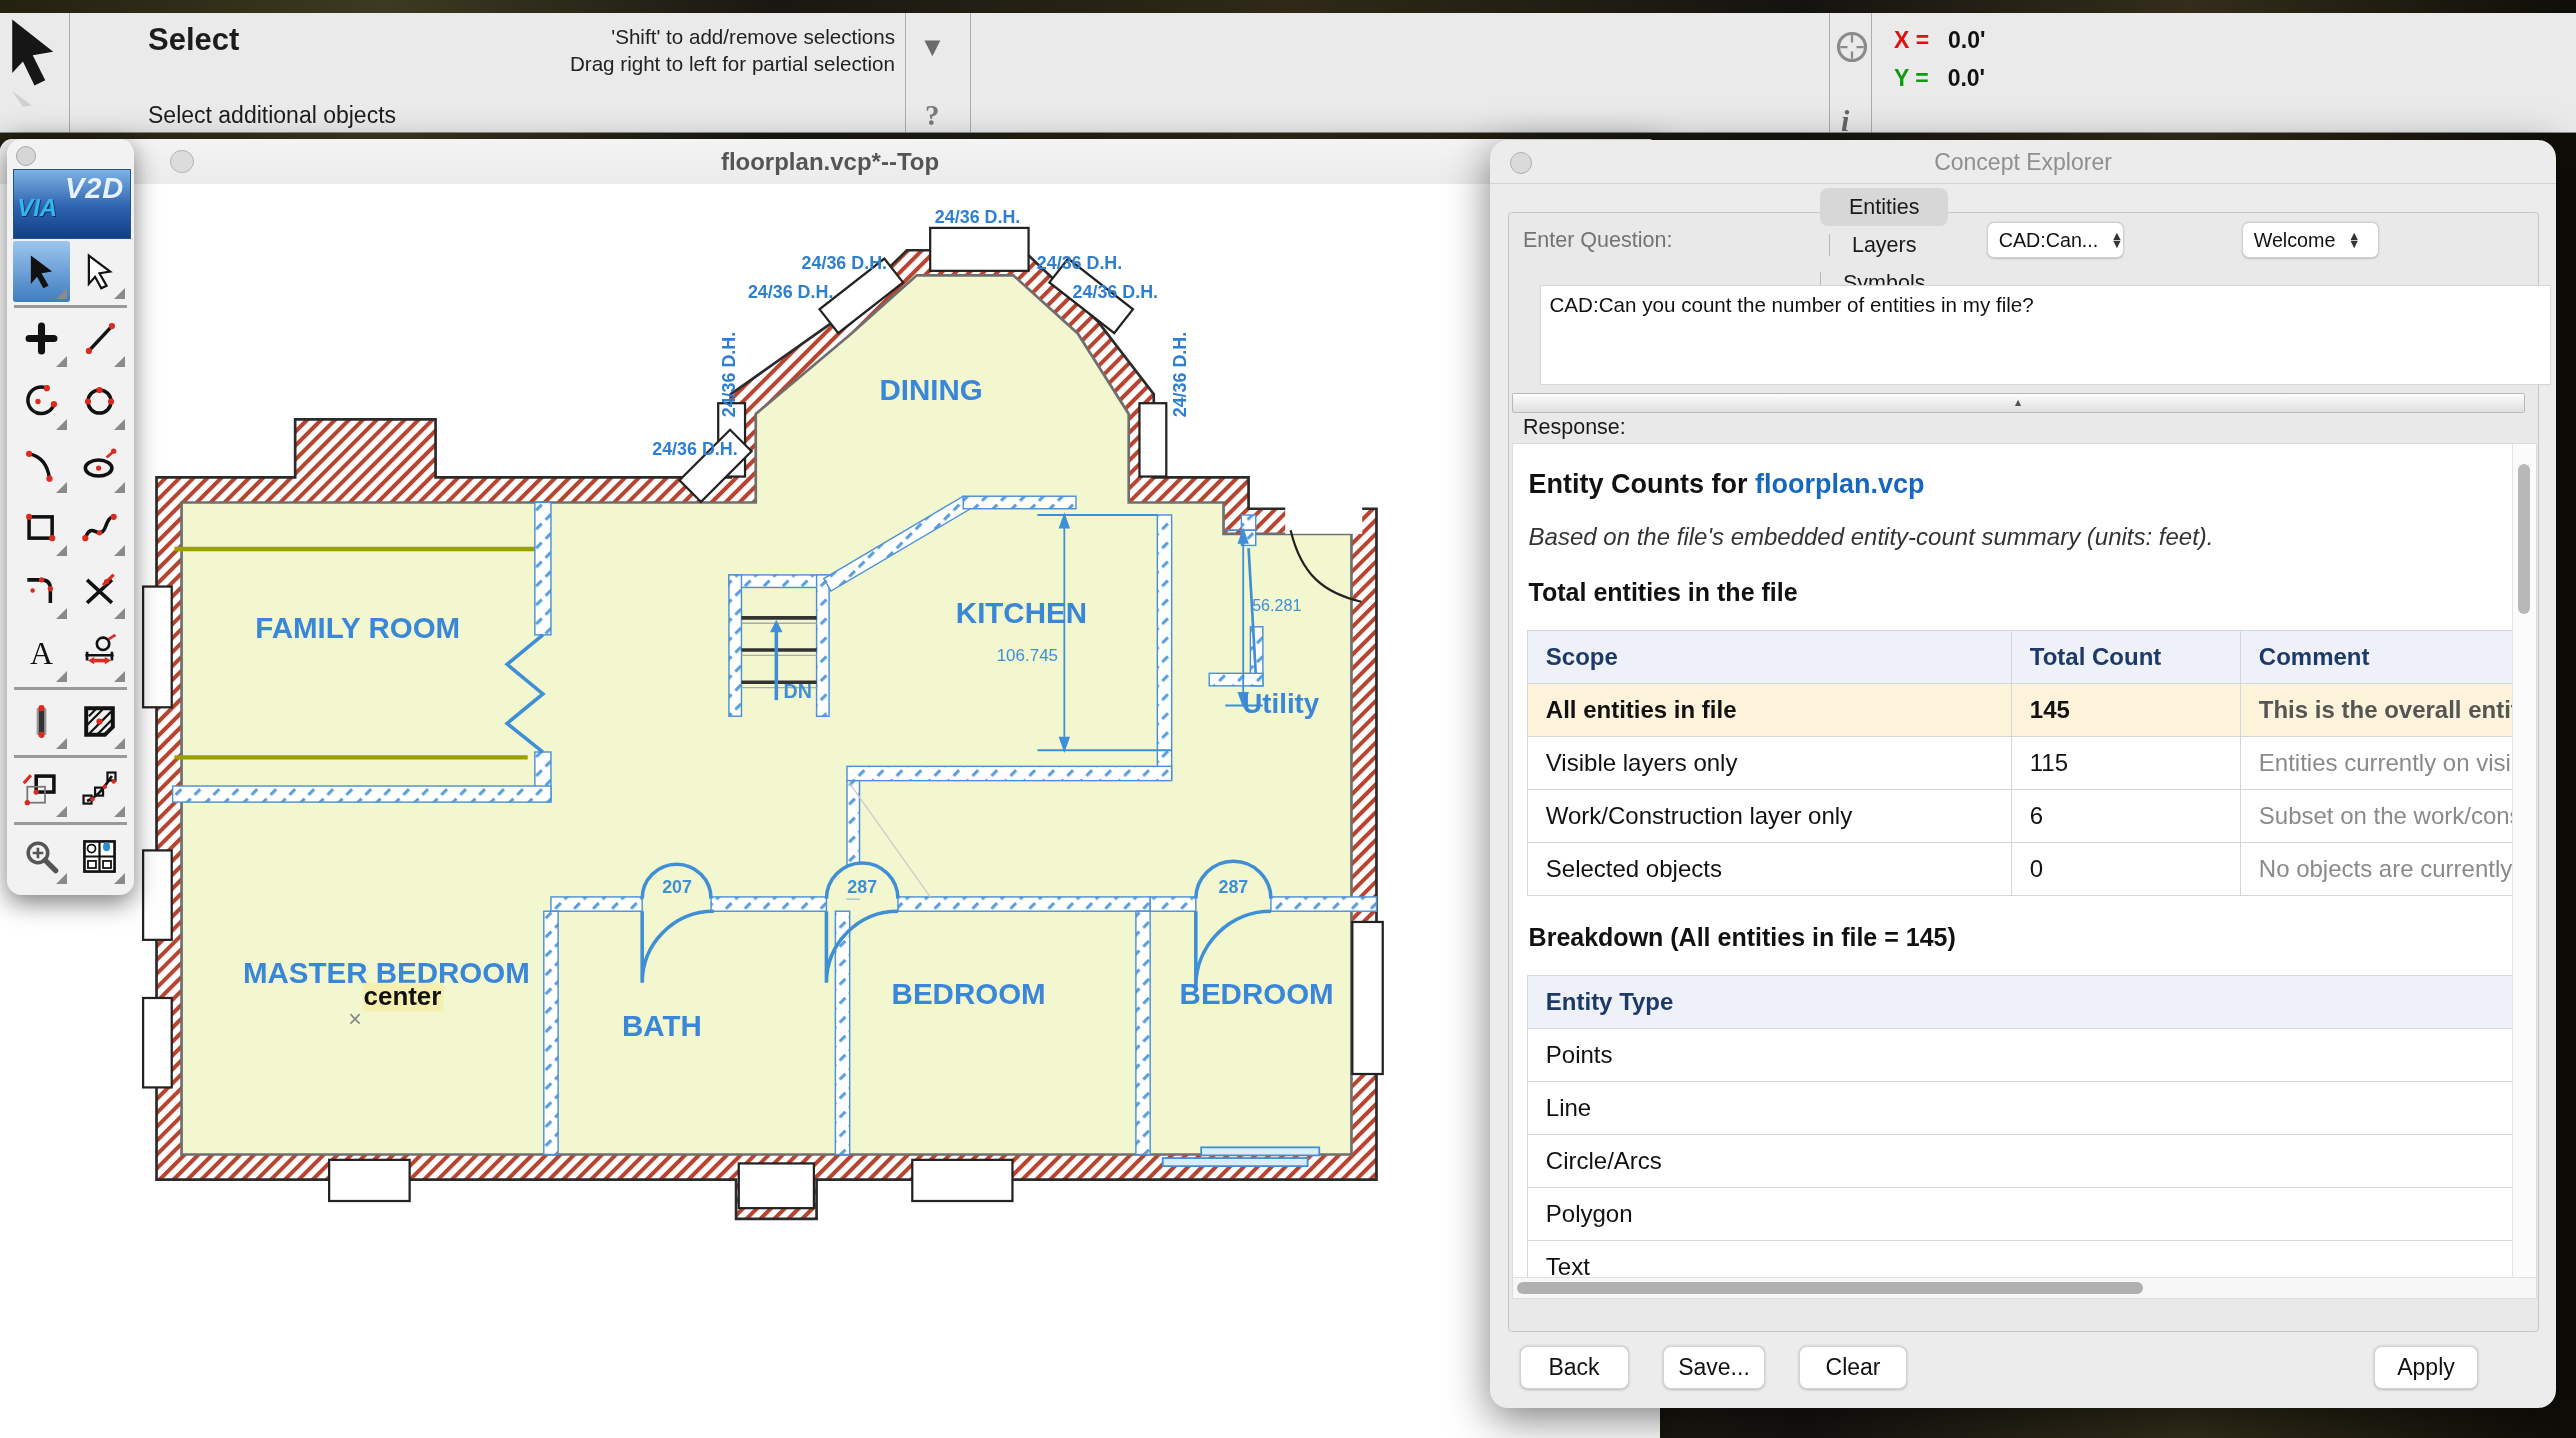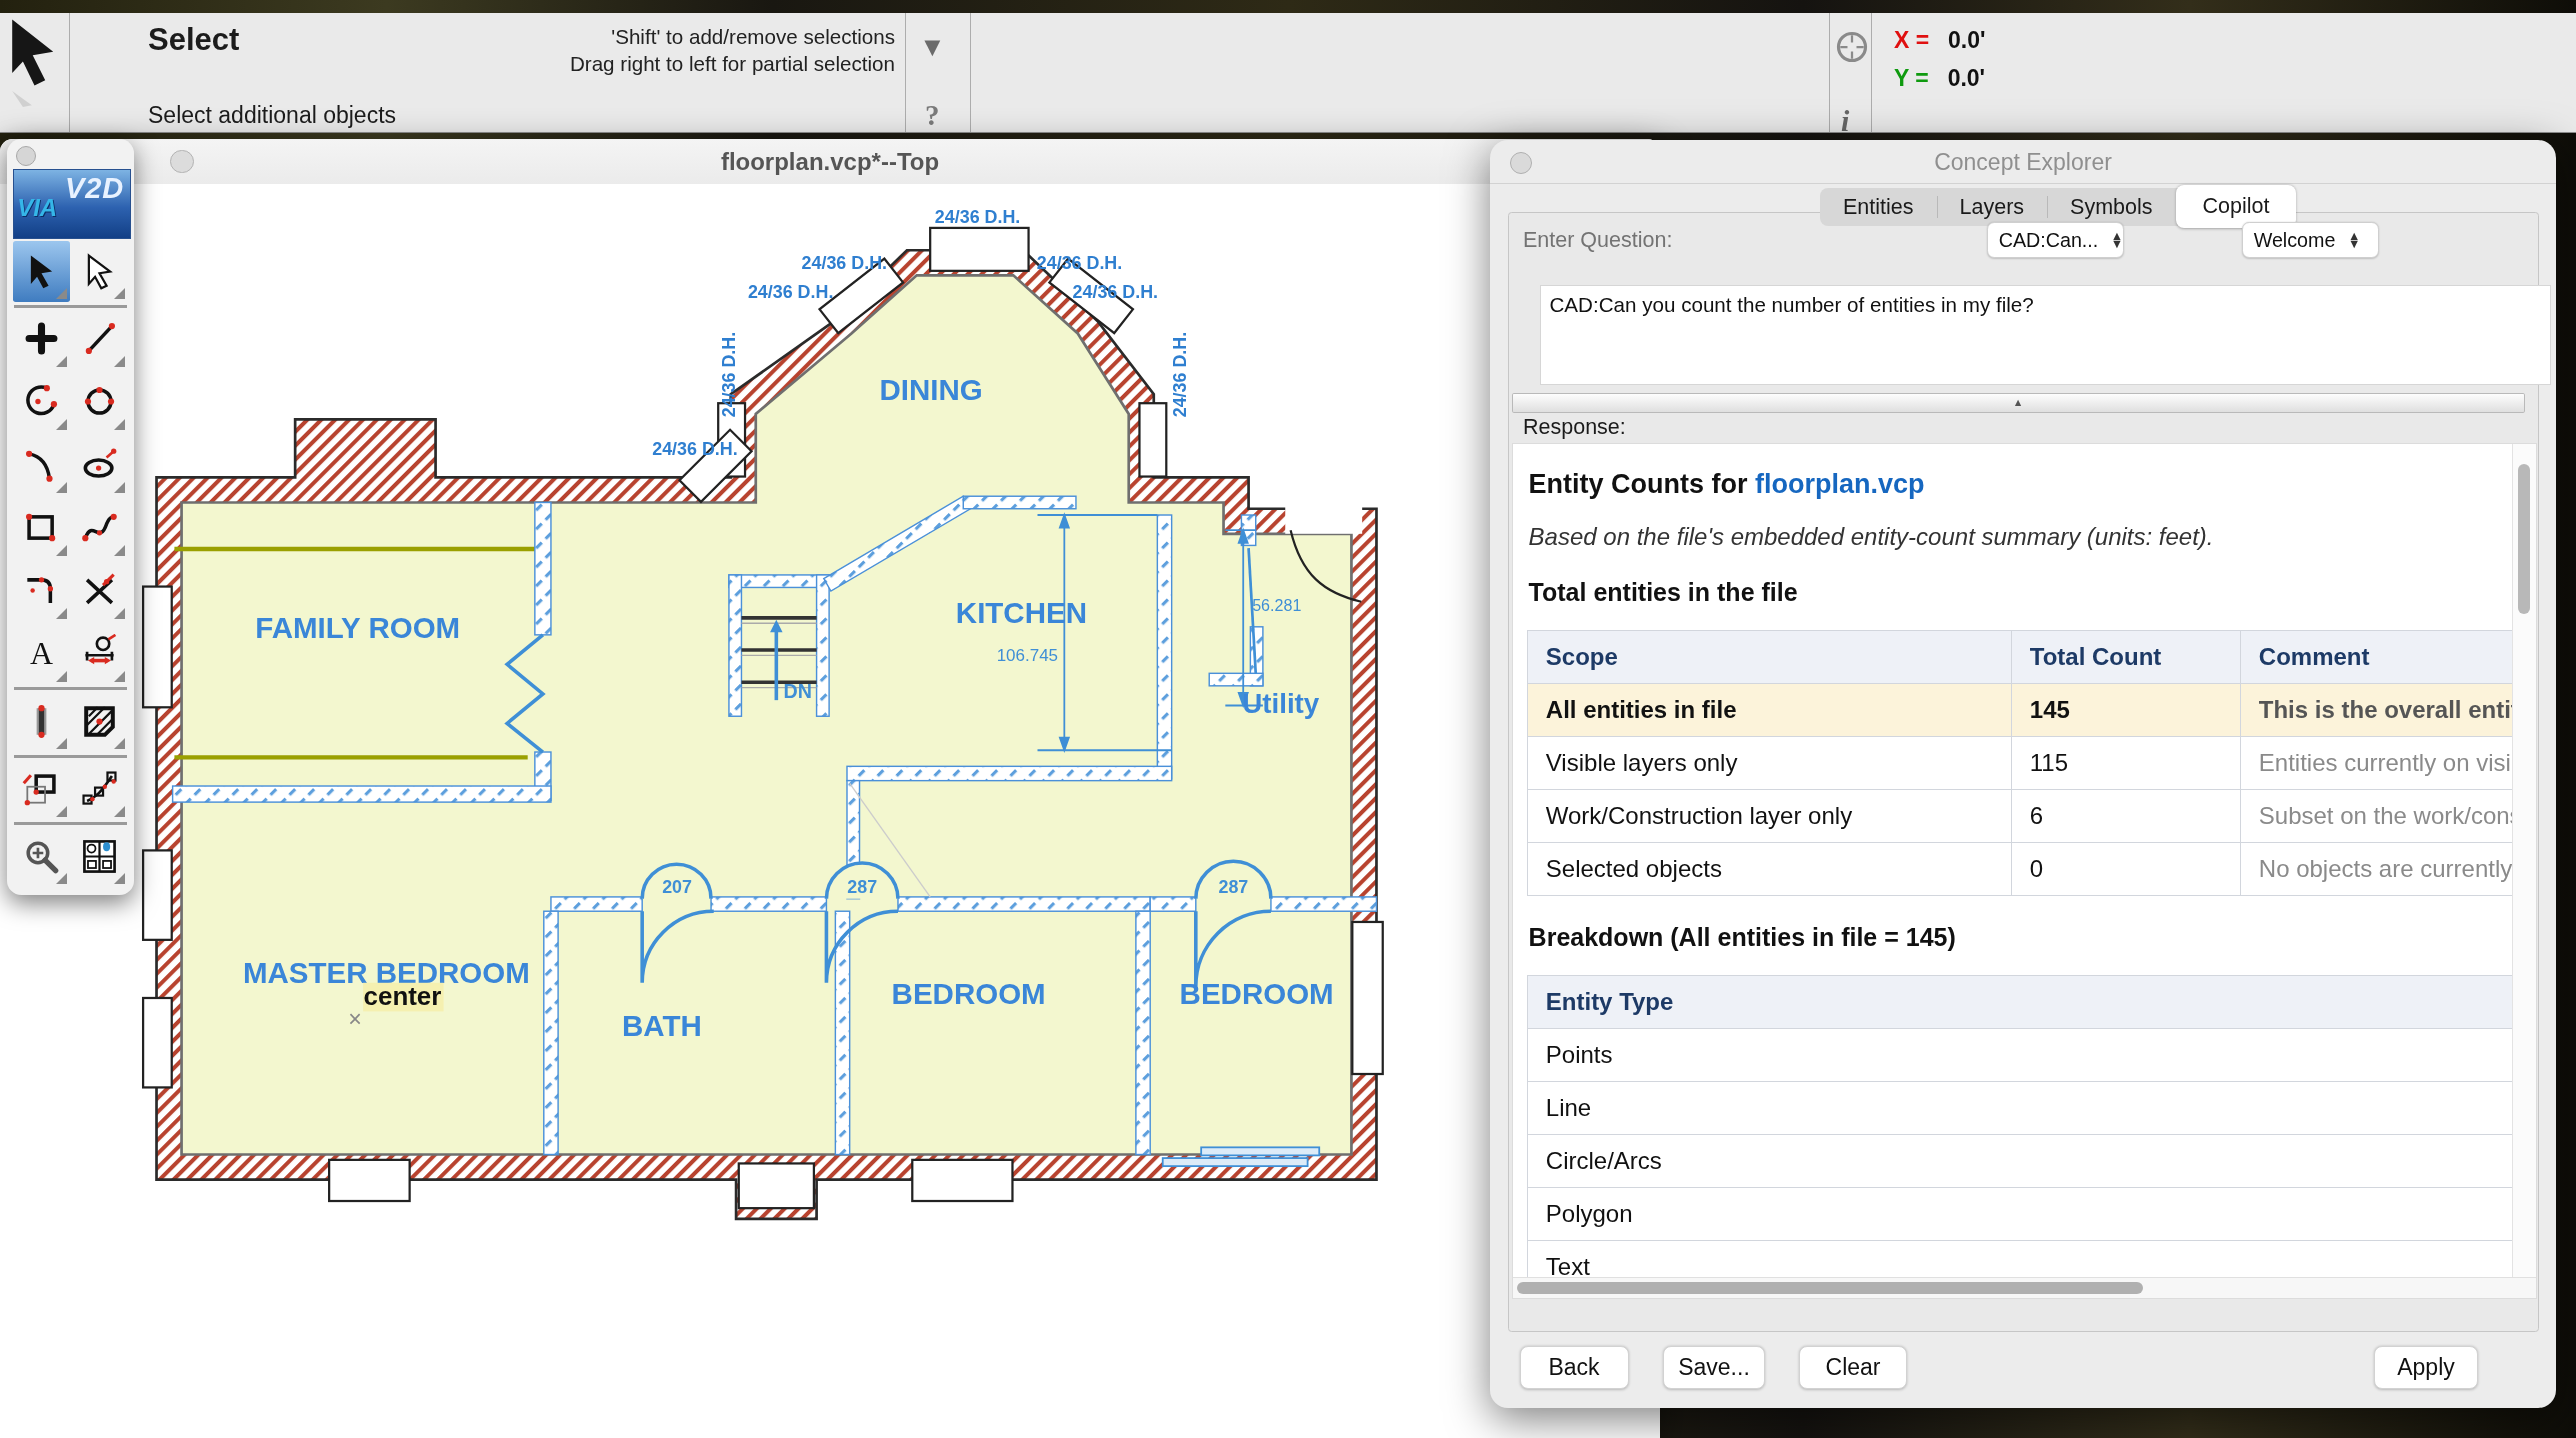--- a/index.html
+++ b/index.html
@@ -41,21 +41,21 @@
   .cell::after{content:'';position:absolute;right:2.7px;bottom:2.7px;border-style:solid;border-width:0 0 11.6px 11.6px;border-color:transparent transparent #8a8a8a transparent;}
   .cell.sel{background:linear-gradient(#9cc6ee,#3f7cc0);border-radius:2.7px;}
   .tdiv{height:2.7px;background:#9a9a9a;margin:0.9px 1.8px;}
   
   .ce{position:absolute;left:1490px;top:140px;width:1066px;height:1268px;background:#ececec;border-radius:18px;
     box-shadow:0 10.7px 43px rgba(0,0,0,.5);}
   .ce-titlebar{position:absolute;left:0;top:0;width:100%;height:43px;border-bottom:0.9px solid #d2d2d2;}
   .ce-close{position:absolute;left:19.7px;top:11.6px;width:20.6px;height:20.6px;border-radius:50%;background:#dadada;border:0.9px solid #b0b0b0;}
   .ce-title{position:absolute;left:0;top:9px;width:100%;text-align:center;font-size:23px;color:#8f8f8f;}
   .ce-group{position:absolute;left:18px;top:72px;width:1029px;height:1118px;background:#e9e9e9;border:0.9px solid #c6c6c6;border-radius:3.6px;}
-  .tabs{position:absolute;left:330px;top:48px;height:38px;display:flex;background:#d7d7d7;border-radius:8px;}
+  .tabs{position:absolute;left:330px;top:48px;height:38px;display:flex;background:#d7d7d7;border-radius:8px;align-items:center;flex-direction:column;}
   .tab{padding:0 23px;font-size:21.5px;color:#1a1a1a;height:38px;line-height:38px;position:relative;}
   .tab + .tab::before{content:'';position:absolute;left:0;top:8px;width:0.9px;height:21.5px;background:#b9b9b9;}
   .tab.sel{background:#fff;border-radius:8px;height:43px;line-height:43px;margin-top:-2.7px;box-shadow:0 0.9px 2.7px rgba(0,0,0,.3);padding:0 27px;}
   .tab.sel::before{display:none;}
   .ce-label{position:absolute;font-size:21.5px;color:#737373;}
   .dropdown{position:absolute;height:34px;background:#fff;border:0.9px solid #cfcfcf;border-radius:7.2px;box-shadow:0 0.9px 1.8px rgba(0,0,0,.18);
     font-size:19.7px;color:#111;display:flex;align-items:center;padding:0 10.7px;}
   .dd-chev{margin-left:12.5px;display:flex;flex-direction:column;line-height:8px;font-size:12.5px;color:#333;}
   .qbox{position:absolute;left:21.5px;top:145px;width:1011px;height:100px;background:#fff;border:0.9px solid #d6d6d6;
     font-size:20.6px;color:#111;padding:7.2px 9px;box-sizing:border-box;margin-left:28px;}

